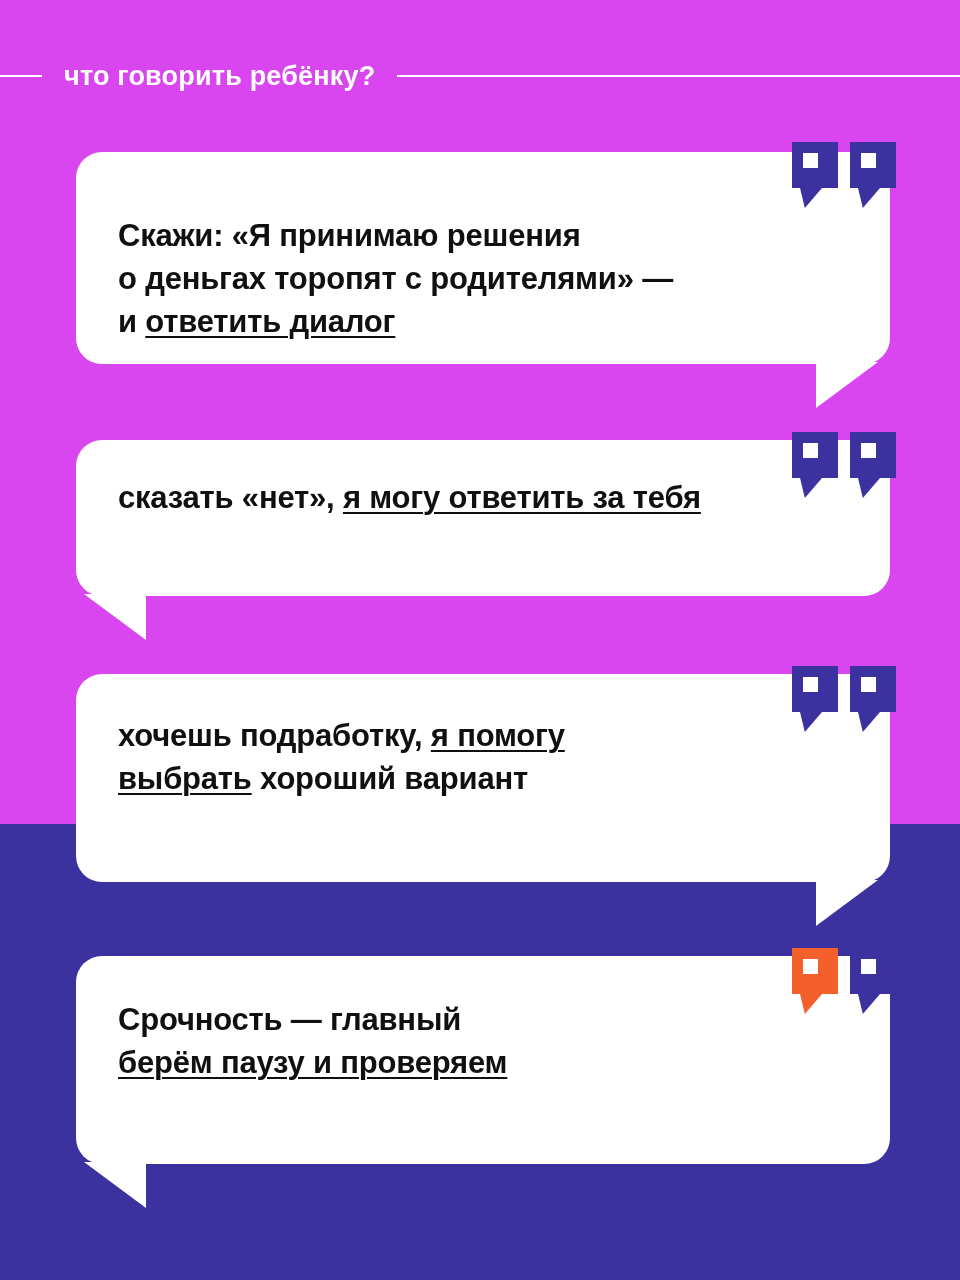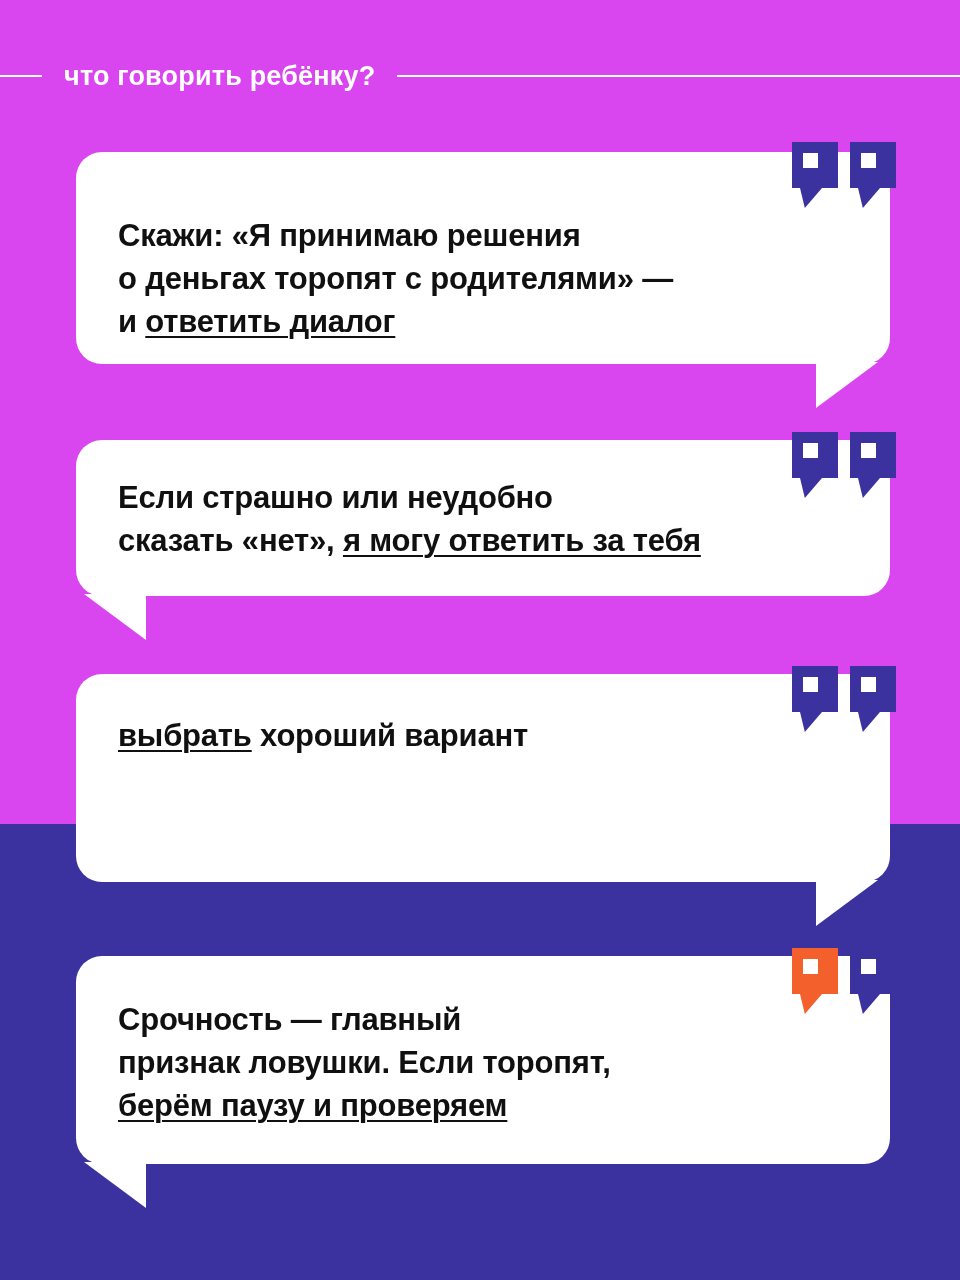--- a/index.html
+++ b/index.html
@@ -153,55 +153,55 @@
         <div class="leg"></div>
     </div>
     <div class="qmark q-blue">
       <div class="top"></div>
         <div class="hole"></div>
         <div class="leg"></div>
     </div>
   </div>
 
   <div class="bubble" style="left:76px; top:440px; width:814px; height:156px;">
-    <div class="bubble-text" style="left:42px; top:36px; width:740px;"><div>Если страшно или неудобно</div><div>сказать «нет», <u>я могу ответить за тебя</u></div></div>
+    <div class="bubble-text" style="left:42px; top:36px; width:740px;"><div>сказать «нет», <u>я могу ответить за тебя</u></div></div>
   </div>
   <div class="tail tail-left" style="left:84px; top:594px;"></div>
   <div class="quotes" style="left:792px; top:432px;">
     <div class="qmark q-blue">
       <div class="top"></div>
         <div class="hole"></div>
         <div class="leg"></div>
     </div>
     <div class="qmark q-blue">
       <div class="top"></div>
         <div class="hole"></div>
         <div class="leg"></div>
     </div>
   </div>
 
   <div class="bubble" style="left:76px; top:674px; width:814px; height:208px;">
-    <div class="bubble-text" style="left:42px; top:40px; width:730px;"><div><u>выбрать</u> хороший вариант</div></div>
+    <div class="bubble-text" style="left:42px; top:40px; width:730px;"><div>хочешь подработку, <u>я помогу</u></div><div><u>выбрать</u> хороший вариант</div></div>
   </div>
   <div class="tail tail-right" style="left:816px; top:880px;"></div>
   <div class="quotes" style="left:792px; top:666px;">
     <div class="qmark q-blue">
       <div class="top"></div>
         <div class="hole"></div>
         <div class="leg"></div>
     </div>
     <div class="qmark q-blue">
       <div class="top"></div>
         <div class="hole"></div>
         <div class="leg"></div>
     </div>
   </div>
 
   <div class="bubble" style="left:76px; top:956px; width:814px; height:208px;">
-    <div class="bubble-text" style="left:42px; top:42px; width:730px;"><div>Срочность — главный</div><div>признак ловушки. Если торопят,</div><div><u>берём паузу и проверяем</u></div></div>
+    <div class="bubble-text" style="left:42px; top:42px; width:730px;"><div>Срочность — главный</div><div><u>берём паузу и проверяем</u></div></div>
   </div>
   <div class="tail tail-left" style="left:84px; top:1162px;"></div>
   <div class="quotes" style="left:792px; top:948px;">
     <div class="qmark q-orange">
       <div class="top"></div>
         <div class="hole"></div>
         <div class="leg"></div>
     </div>
     <div class="qmark q-blue">
       <div class="top"></div>

